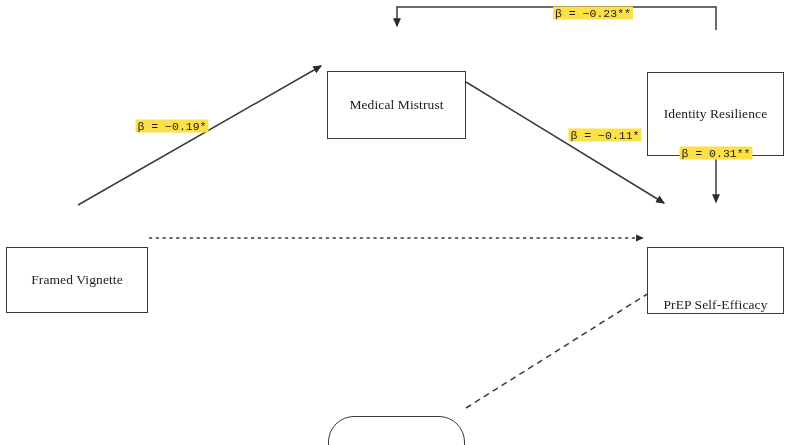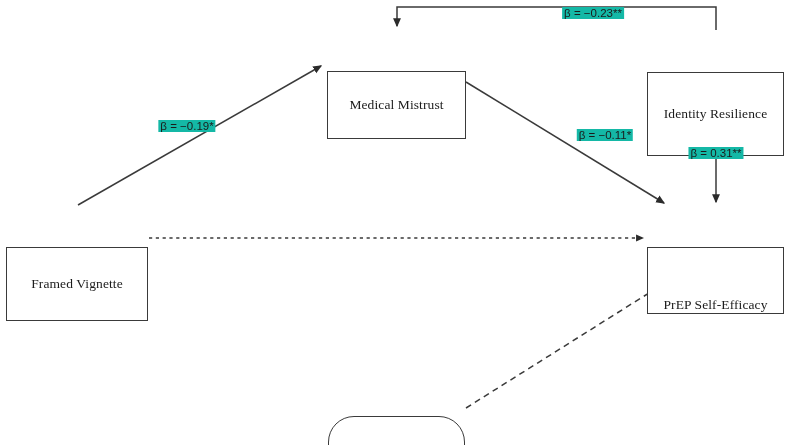--- a/index.html
+++ b/index.html
@@ -40,24 +40,24 @@
     font-family: "Liberation Serif", "DejaVu Serif", serif;
     font-size: 13.5px;
     color: #1b1b1b;
     letter-spacing: 0.1px;
     line-height: 1.1;
     white-space: nowrap;
     user-select: none;
   }
   .edge-label {
     position: absolute;
-    font-family: Liberation Sans, sans-serif;
+    font-family: Liberation Mono, monospace;
     font-size: 11.5px;
     color: #1b1b1b;
-    background: #14b8a6;
+    background: #fde047;
     white-space: nowrap;
     padding: 0 2px;
     user-select: none;
   }
 </style>
 </head>
 <body>
 
 <div id="diagram-root">
 
@@ -97,33 +97,33 @@
   </svg>
 
   <div class="node-box" id="node-medical-mistrust" style="left: 327px; top: 29px; width: 139px; height: 68px;">
     <span class="node-label">Medical Mistrust</span>
   </div>
 
   <div class="node-box" id="node-identity-resilience" style="left: 647px; top: 30px; width: 137px; height: 84px;">
     <span class="node-label">Identity Resilience</span>
   </div>
 
-  <div class="node-box" id="node-framed-vignette" style="left: 6px; top: 205px; width: 142px; height: 74px;">
+  <div class="node-box" id="node-framed-vignette" style="left: 6px; top: 205px; width: 142px; height: 66px;">
     <span class="node-label">Framed Vignette</span>
   </div>
 
   <div class="node-box" id="node-prep-self-efficacy" style="left: 647px; top: 205px; width: 137px; height: 67px; align-items: flex-end;">
     <span class="node-label">PrEP Self-Efficacy</span>
   </div>
 
   <div class="node-box" id="node-age" style="left: 328px; top: 374px; width: 137px; height: 69px; border-radius: 26px;">
     <span class="node-label">Age</span>
   </div>
 
   <div class="edge-label" id="label-identity-to-mistrust" style="left: 593px; top: 13px; transform: translate(-50%, -50%);">β = −0.23**</div>
 
-  <div class="edge-label" id="label-vignette-to-mistrust" style="left: 187px; top: 126px; transform: translate(-50%, -50%);">β = −0.19*</div>
+  <div class="edge-label" id="label-vignette-to-mistrust" style="left: 172px; top: 126px; transform: translate(-50%, -50%);">β = −0.19*</div>
 
   <div class="edge-label" id="label-mistrust-to-prep" style="left: 575px; top: 135px; transform: translate(-50%, -50%); margin-left: 30px;">β = −0.11*</div>
 
   <div class="edge-label" id="label-identity-to-prep" style="left: 716px; top: 153px; transform: translate(-50%, -50%);">β = 0.31**</div>
 
 </div>
 
 </body></html>

